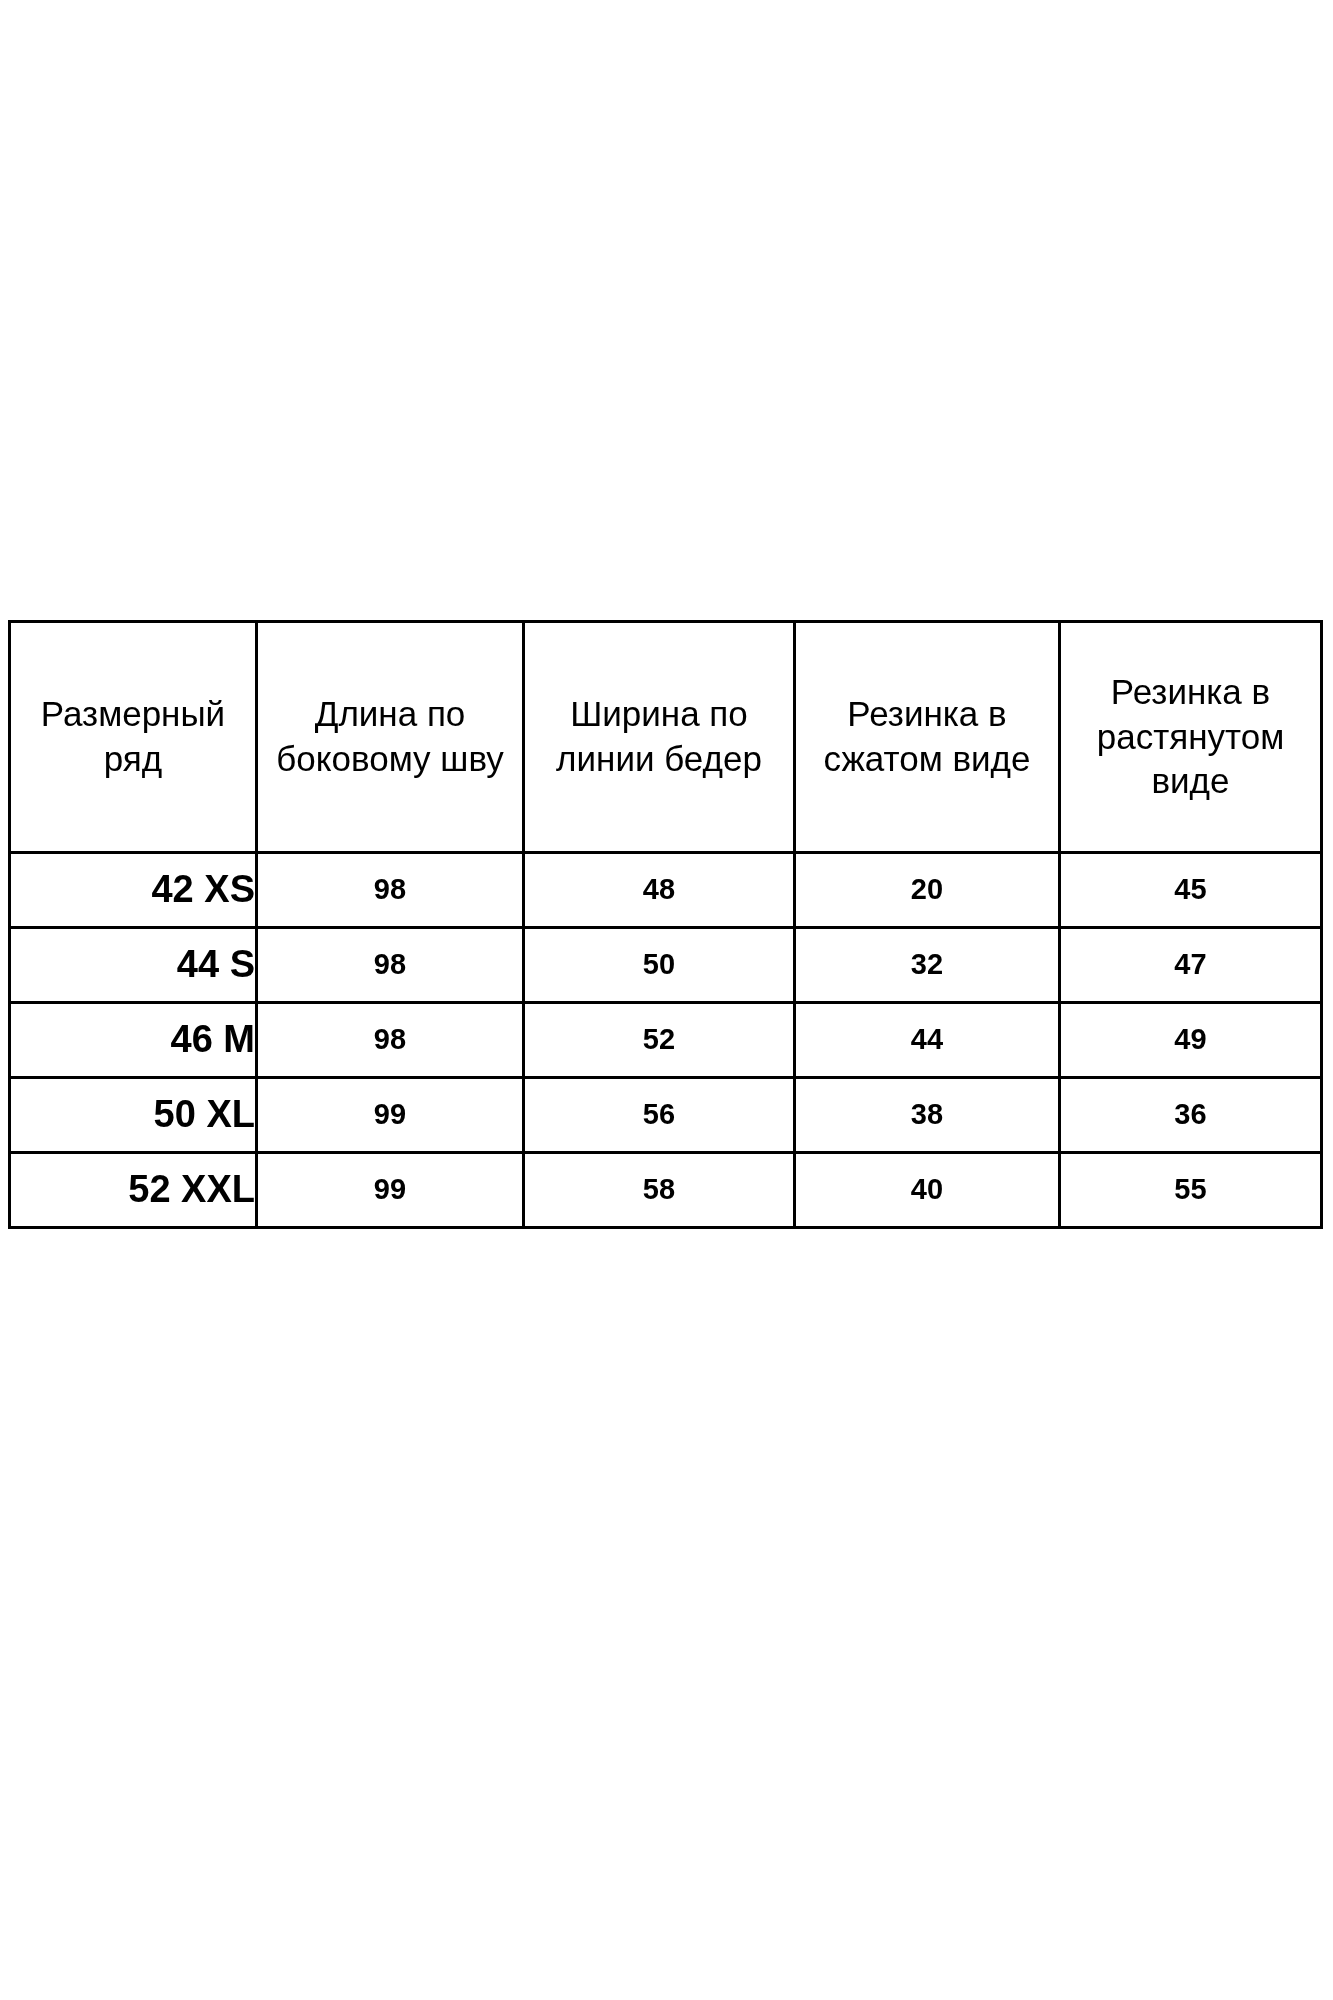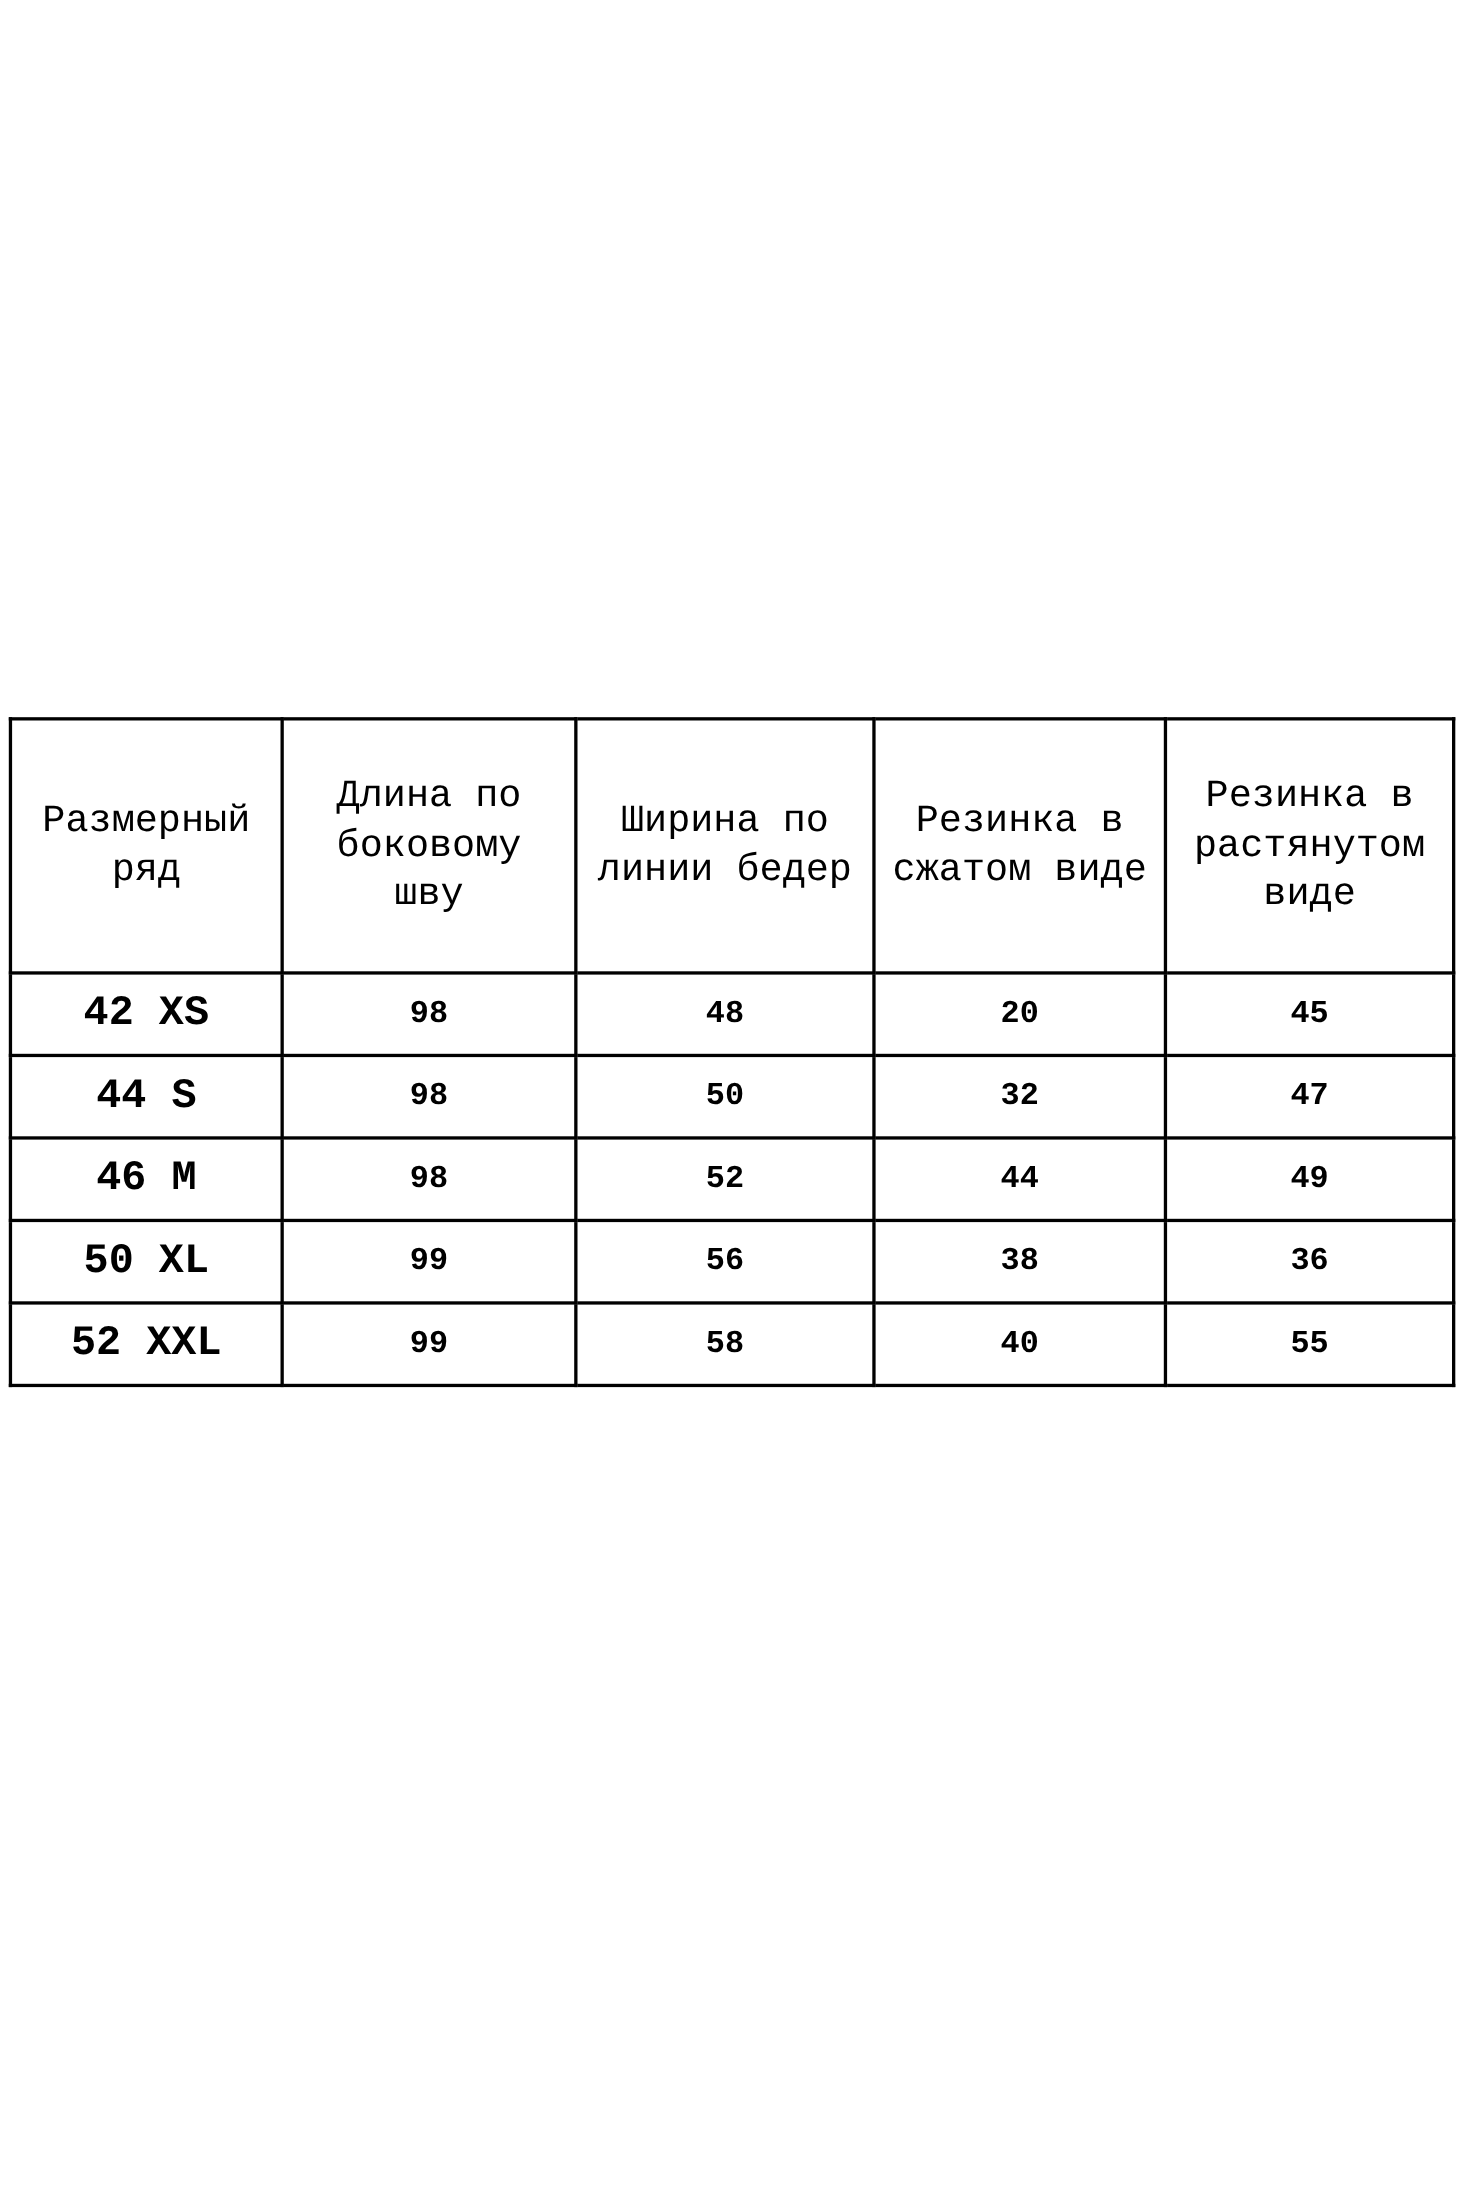--- a/index.html
+++ b/index.html
@@ -20,23 +20,22 @@
     position: absolute;
     left: 0;
     top: 0;
     width: 1333px;
     height: 2000px;
   }
 
   .table-wrap {
     position: absolute;
     left: 8px;
-    top: 652px;
+    top: 620px;
     width: 1128px;
-    font-family: Liberation Mono, monospace;
   }
 
   table.size-table {
     border-collapse: collapse;
     width: 1312px;
     table-layout: fixed;
   }
 
   table.size-table col.c0 { width: 247px; }
   table.size-table col.c1 { width: 267px; }
@@ -63,20 +62,21 @@
   table.size-table tbody td {
     height: 72px;
     font-size: 29px;
     font-weight: bold;
     line-height: 1.1;
   }
 
   table.size-table tbody td.size-col {
     font-size: 38px;
     font-weight: bold;
+    text-align: right;
   }
 </style>
 </head>
 <body>
 
 <div class="page">
   <div class="table-wrap">
     <table class="size-table">
       <colgroup>
         <col class="c0">

